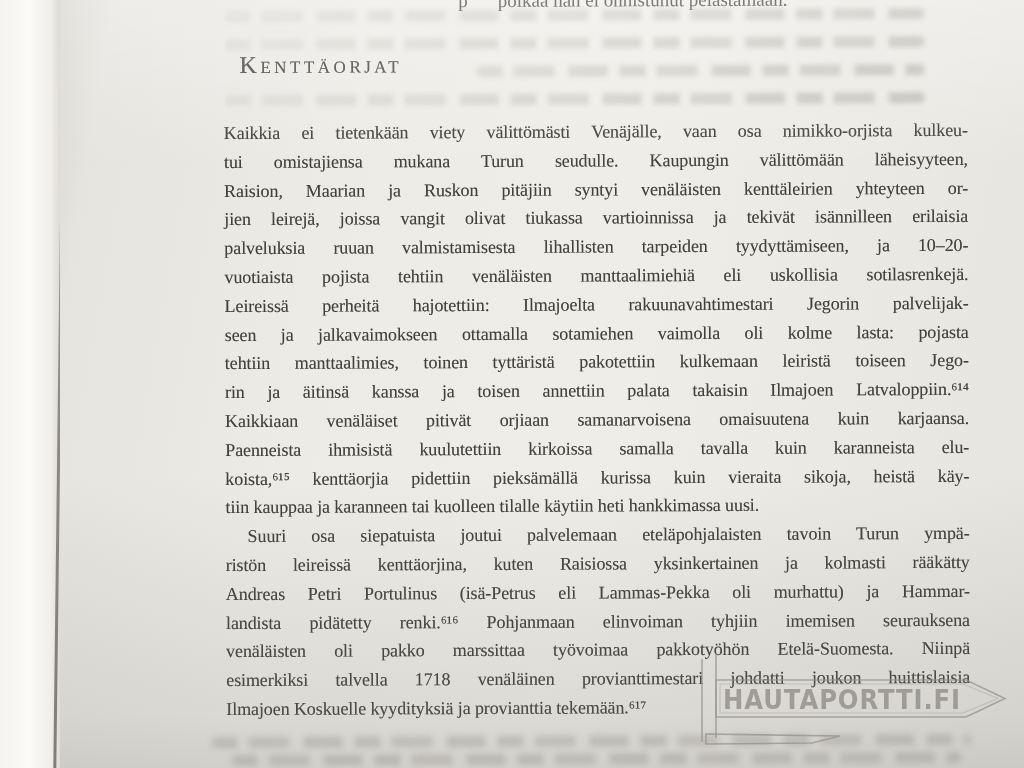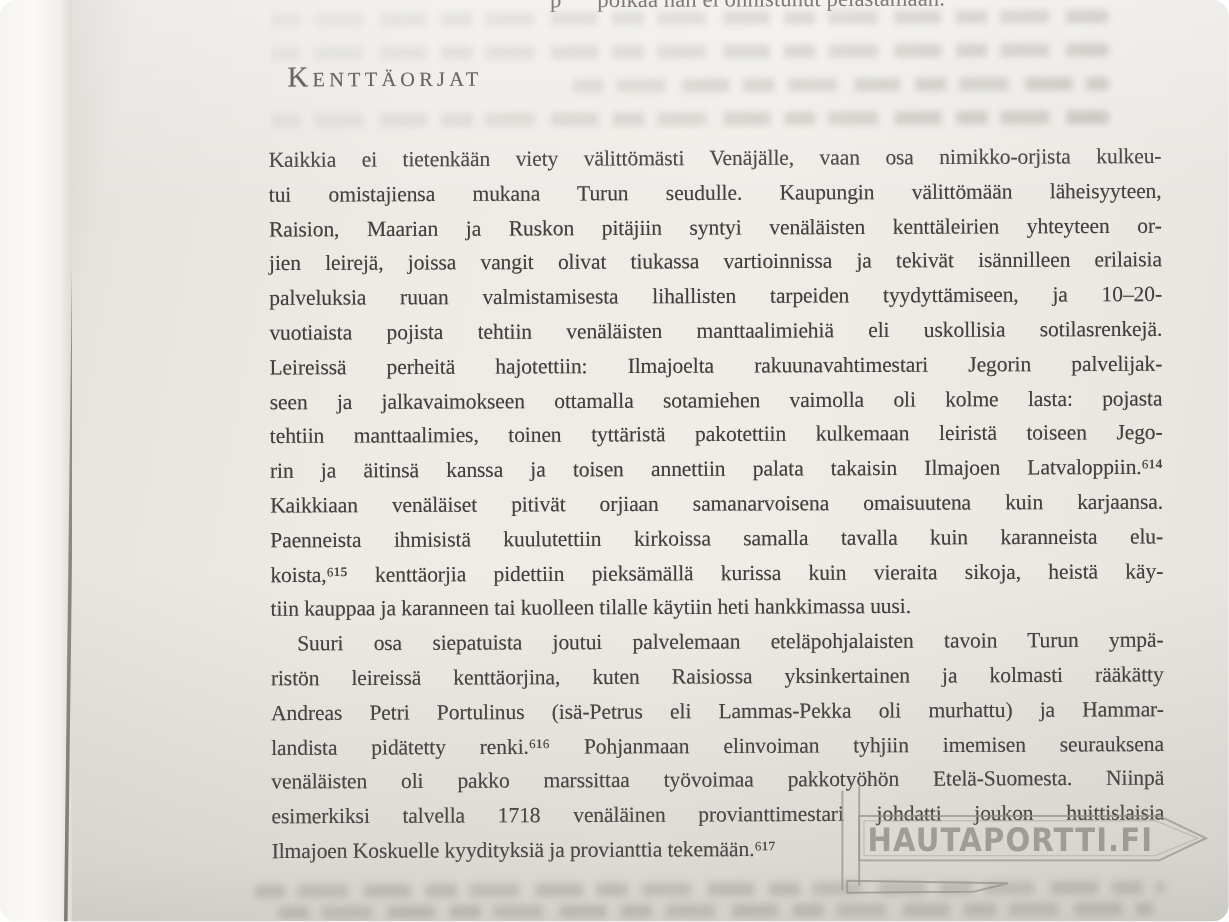--- a/index.html
+++ b/index.html
@@ -2,21 +2,20 @@
 <html><head>
 <meta charset="utf-8">
 <style>
   html,body{margin:0;padding:0;}
   #photo{
     position:relative;
     width:1024px;height:768px;
     overflow:hidden;
     background:#f6f5f1;
     font-family:"Liberation Serif","DejaVu Serif",serif;
-    border-radius:14px;
   }
   
   .left-strip{
     position:absolute;left:0;top:0;width:64px;height:768px;
     background:linear-gradient(to right,#f5f4f0 0%,#fbfaf7 45%,#f1efeb 78%,#dbd8d2 96%,#c9c6c0 100%);
   }
   
   .spine{
     position:absolute;left:58px;top:-8px;width:3px;height:786px;
     background:linear-gradient(to bottom,rgba(146,143,136,.85),rgba(122,119,113,.95));

